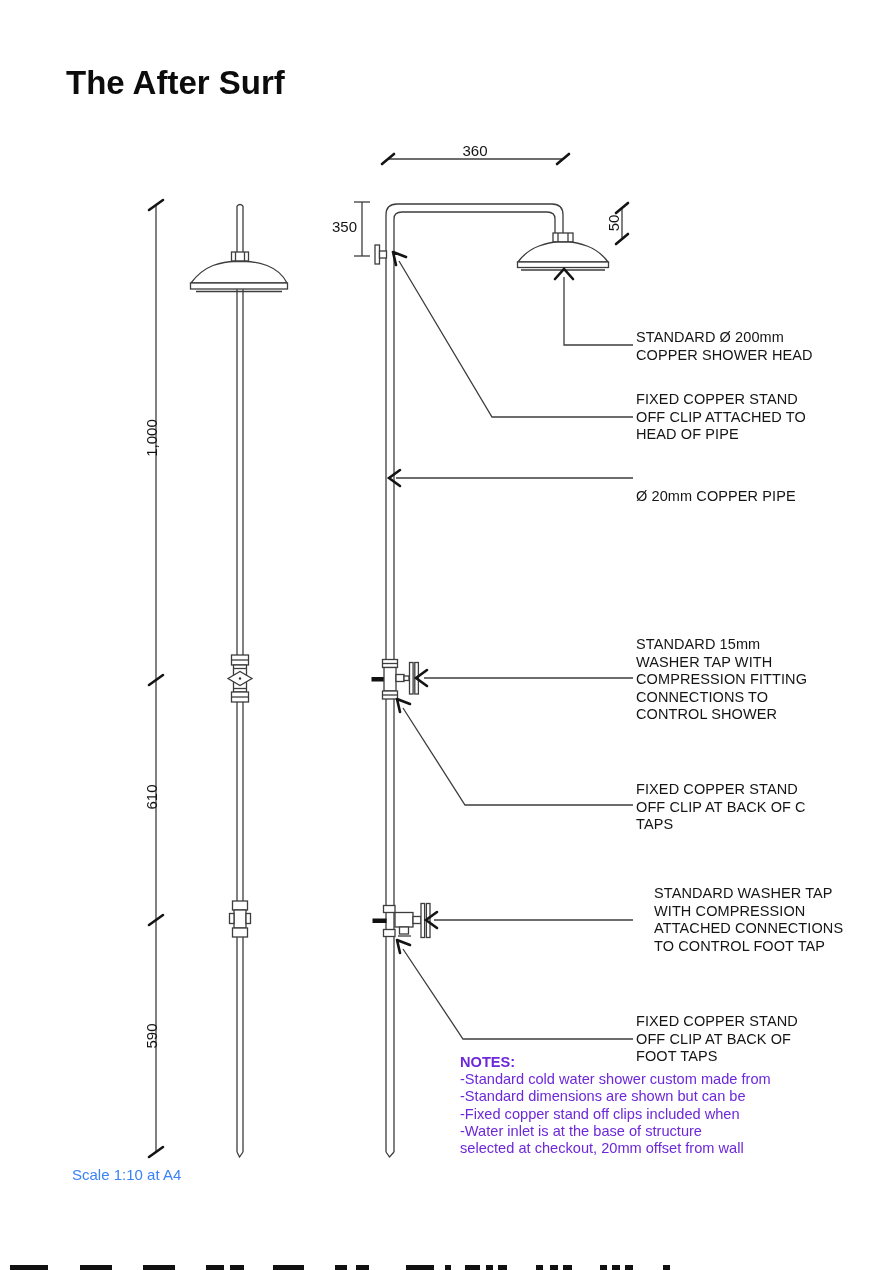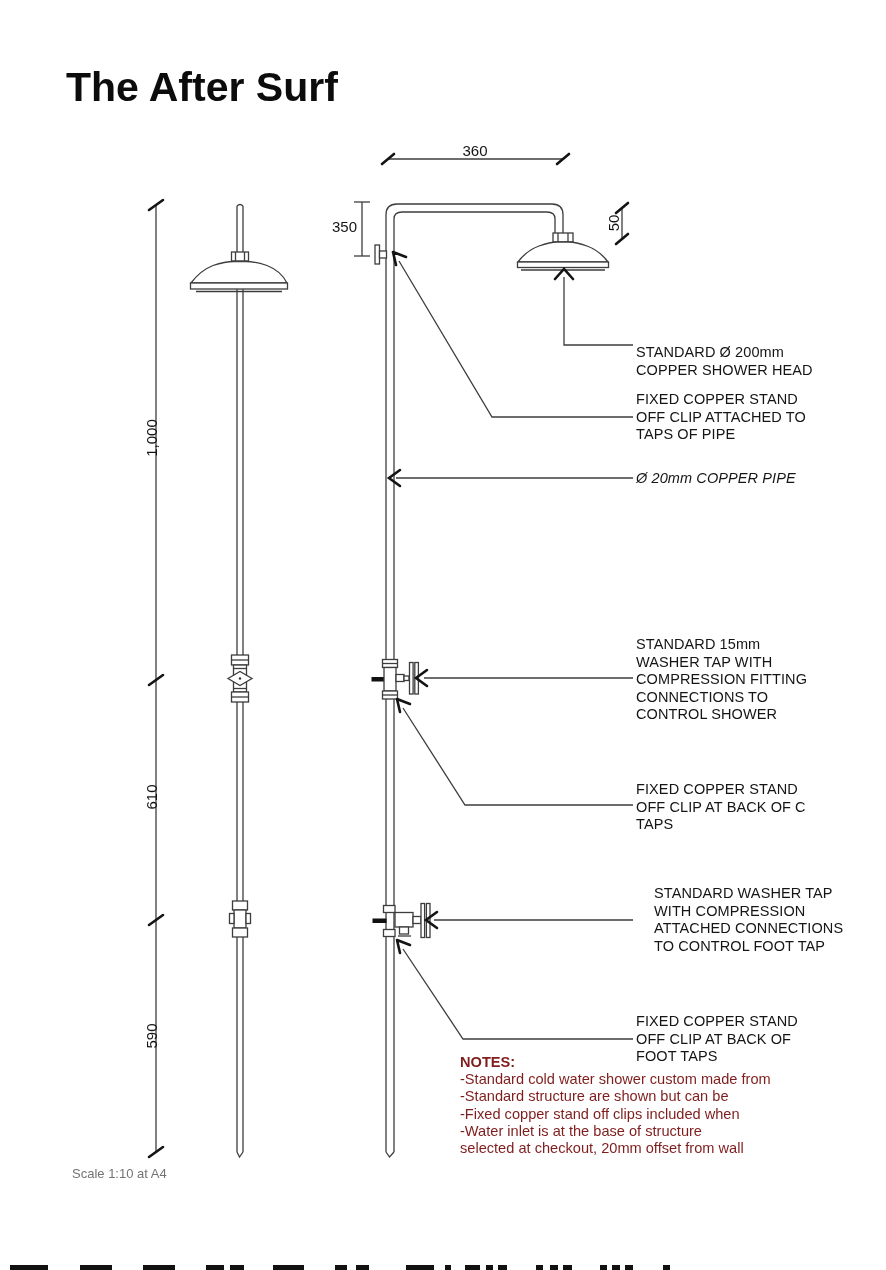--- a/index.html
+++ b/index.html
@@ -1,31 +1,31 @@
 <!DOCTYPE html>
 <html><head>
 <meta charset="utf-8">
 <style>
   html,body{margin:0;padding:0;background:#fff;}
   #page{position:relative;width:886px;height:1270px;background:#fff;overflow:hidden;
         font-family:"Liberation Sans",sans-serif;}
-  .title{position:absolute;left:66px;top:64px;font-size:41px;font-weight:bold;
+  .title{position:absolute;left:66px;top:64px;font-size:33px;font-weight:bold;
          color:#0c0c0c;letter-spacing:0;white-space:nowrap;}
   svg{position:absolute;left:0;top:0;}
   .ln{stroke:#3d3d3d;stroke-width:1.3;fill:none;}
   .lnf{stroke:#3d3d3d;stroke-width:1.3;fill:#ffffff;}
   .thk{stroke:#141414;stroke-width:2.6;fill:none;stroke-linecap:round;}
   .blk{fill:#111111;stroke:none;}
   .dim{font-family:"Liberation Sans",sans-serif;font-size:15px;fill:#141414;}
   .ann{position:absolute;font-size:14.5px;line-height:17.5px;color:#151515;
        white-space:nowrap;letter-spacing:0.1px;}
   .notes{position:absolute;left:460px;top:1054px;font-size:14.6px;line-height:17.2px;
-         color:#7f1d1d;white-space:nowrap;}
+         color:#6d28d9;white-space:nowrap;}
   .notes .heading{font-weight:bold;}
-  .scale{position:absolute;left:72px;top:1166px;font-size:13px;color:#737373;}
+  .scale{position:absolute;left:72px;top:1166px;font-size:15px;color:#3b82f6;}
 </style>
 </head>
 <body>
 
 <div id="page">
 
   <div class="title">The After Surf</div>
 
   <svg width="886" height="1270" viewBox="0 0 886 1270">
 
@@ -191,32 +191,32 @@
       <rect class="blk" x="536" y="1265" width="7" height="6"></rect>
       <rect class="blk" x="550" y="1265" width="8" height="6"></rect>
       <rect class="blk" x="563" y="1265" width="9" height="6"></rect>
       <rect class="blk" x="600" y="1265" width="7" height="6"></rect>
       <rect class="blk" x="612" y="1265" width="8" height="6"></rect>
       <rect class="blk" x="625" y="1265" width="8" height="6"></rect>
       <rect class="blk" x="663" y="1265" width="7" height="6"></rect>
     </g>
   </svg>
 
-  <div class="ann" style="left:636px;top:344px;">
+  <div class="ann" style="left:636px;top:329px;">
     <div>STANDARD Ø 200mm</div>
     <div>COPPER SHOWER HEAD</div>
   </div>
 
   <div class="ann" style="left:636px;top:391px;">
     <div>FIXED COPPER STAND</div>
     <div>OFF CLIP ATTACHED TO</div>
-    <div>TAPS OF PIPE</div>
-  </div>
-
-  <div class="ann" style="left:636px;top:470px;font-style:italic;">
+    <div>HEAD OF PIPE</div>
+  </div>
+
+  <div class="ann" style="left:636px;top:488px;">
     <div>Ø 20mm COPPER PIPE</div>
   </div>
 
   <div class="ann" style="left:636px;top:636px;">
     <div>STANDARD 15mm</div>
     <div>WASHER TAP WITH</div>
     <div>COMPRESSION FITTING</div>
     <div>CONNECTIONS TO</div>
     <div>CONTROL SHOWER</div>
   </div>
@@ -236,21 +236,21 @@
 
   <div class="ann" style="left:636px;top:1013px;">
     <div>FIXED COPPER STAND</div>
     <div>OFF CLIP AT BACK OF</div>
     <div>FOOT TAPS</div>
   </div>
 
   <div class="notes">
     <div class="heading">NOTES:</div>
     <div>-Standard cold water shower custom made from</div>
-    <div>-Standard structure are shown but can be</div>
+    <div>-Standard dimensions are shown but can be</div>
     <div>-Fixed copper stand off clips included when</div>
     <div>-Water inlet is at the base of structure</div>
     <div>selected at checkout, 20mm offset from wall</div>
   </div>
 
   <div class="scale">Scale 1:10 at A4</div>
 
 </div>
 
 </body></html>

